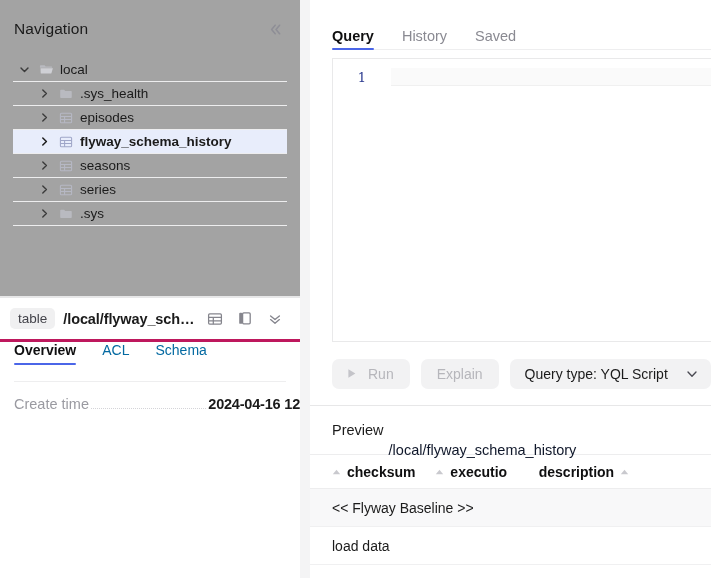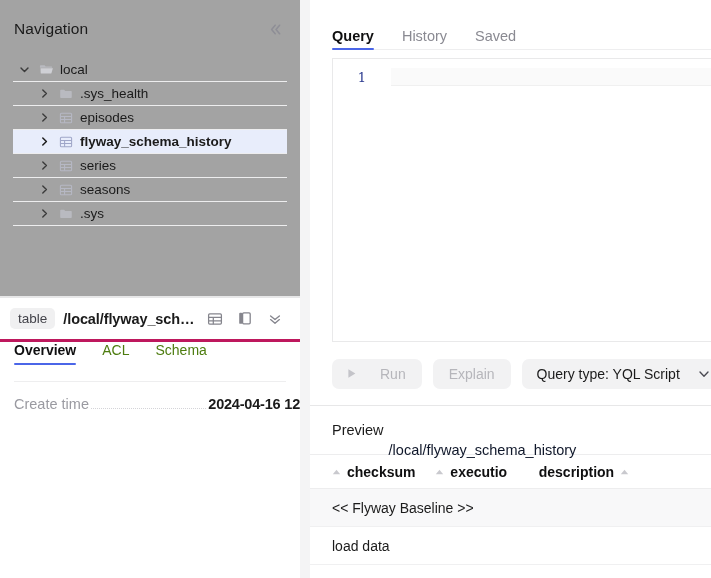--- a/index.html
+++ b/index.html
@@ -131,21 +131,21 @@
     position: relative;
   }
   .obj-tabs::after {
     content: "";
     position: absolute;
     left: 14px; right: 14px; bottom: 0;
     height: 1px; background: #eeeeef;
   }
   .tab {
     font-size: 14px;
-    color: #4d7c0f;
+    color: #0369a1;
     padding-bottom: 7px;
     cursor: pointer;
     position: relative;
     white-space: nowrap;
   }
   .tab.active { color: #0f0f10; font-weight: bold; }
   .tab.active::after {
     content: "";
     position: absolute;
     left: 0; right: 0; bottom: 0;
@@ -260,21 +260,21 @@
   }
   .btn {
     background: #f2f2f3;
     border: none;
     border-radius: 7px;
     height: 30px;
     font-size: 14px;
     color: #b6b6bb;
     display: flex;
     align-items: center;
-    gap: 22px;
+    gap: 10px;
     padding: 0 16px;
     font-family: "Liberation Sans", sans-serif;
     cursor: default;
     white-space: nowrap;
   }
   .btn-run { padding-left: 13px; }
   .btn-select {
     color: #1b1b1b;
     padding: 0 12px 0 15px;
     cursor: pointer;
@@ -432,37 +432,37 @@
             <svg width="13" height="13" viewBox="0 0 13 13" fill="none">
               <path d="M4.8 3 L8.4 6.5 L4.8 10" stroke="#3b3b3b" stroke-width="1.4" stroke-linecap="round" stroke-linejoin="round"></path>
             </svg>
           </span>
           <span class="tree-icon">
             <svg width="14" height="14" viewBox="0 0 16 16" fill="none">
               <rect x="1.6" y="2.6" width="12.8" height="10.8" rx="1.2" stroke="#b6b8c4" stroke-width="1.2"></rect>
               <path d="M1.6 6.2h12.8M1.6 9.8h12.8M6.4 6.2v7.2" stroke="#b6b8c4" stroke-width="1.2"></path>
             </svg>
           </span>
-          <span class="tree-label">series</span>
+          <span class="tree-label">seasons</span>
         </div>
 
         <div class="tree-row">
           <span class="tree-indent"></span>
           <span class="twisty">
             <svg width="13" height="13" viewBox="0 0 13 13" fill="none">
               <path d="M4.8 3 L8.4 6.5 L4.8 10" stroke="#3b3b3b" stroke-width="1.4" stroke-linecap="round" stroke-linejoin="round"></path>
             </svg>
           </span>
           <span class="tree-icon">
             <svg width="14" height="14" viewBox="0 0 16 16" fill="none">
               <rect x="1.6" y="2.6" width="12.8" height="10.8" rx="1.2" stroke="#b6b8c4" stroke-width="1.2"></rect>
               <path d="M1.6 6.2h12.8M1.6 9.8h12.8M6.4 6.2v7.2" stroke="#b6b8c4" stroke-width="1.2"></path>
             </svg>
           </span>
-          <span class="tree-label">seasons</span>
+          <span class="tree-label">series</span>
         </div>
 
         <div class="tree-row">
           <span class="tree-indent"></span>
           <span class="twisty">
             <svg width="13" height="13" viewBox="0 0 13 13" fill="none">
               <path d="M4.8 3 L8.4 6.5 L4.8 10" stroke="#3b3b3b" stroke-width="1.4" stroke-linecap="round" stroke-linejoin="round"></path>
             </svg>
           </span>
           <span class="tree-icon">

